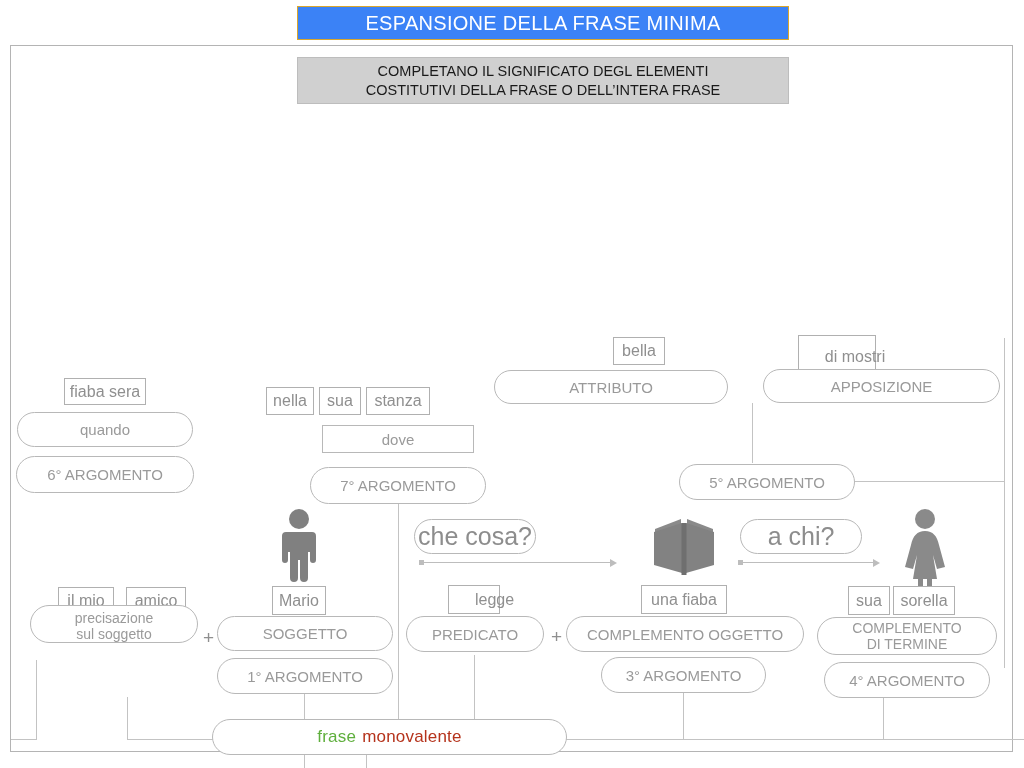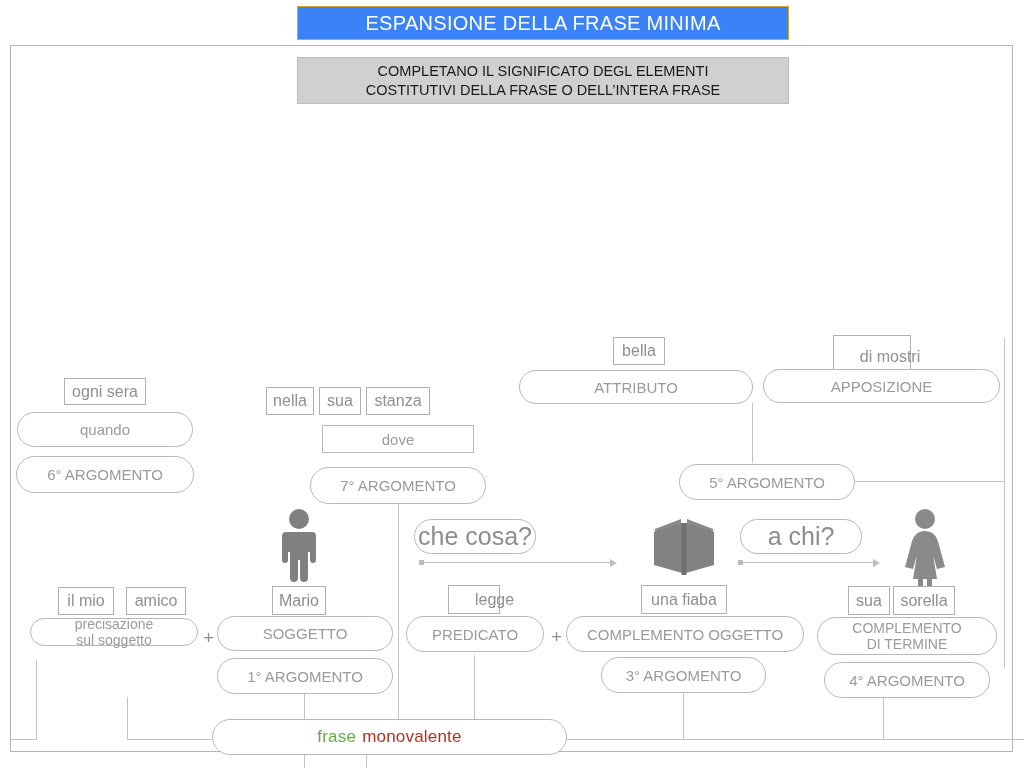--- a/index.html
+++ b/index.html
@@ -123,33 +123,33 @@
     <div class="tail"></div>
     <div class="bar" style="width:191px;"></div>
     <div class="head" style="left:191px;"></div>
   </div>
   <div class="arrow" style="left:738px;top:557px;width:142px;">
     <div class="tail"></div>
     <div class="bar" style="width:135px;"></div>
     <div class="head" style="left:135px;"></div>
   </div>
 
-  <div class="node rect word" style="left:64px;top:378px;width:82px;height:27px;">ogni sera</div>
+  <div class="node rect word" style="left:64px;top:378px;width:82px;height:27px;">fiaba sera</div>
   <div class="node pill cat" style="left:17px;top:412px;width:176px;height:35px;">quando</div>
   <div class="node pill arg" style="left:16px;top:456px;width:178px;height:37px;">6° ARGOMENTO</div>
 
   <div class="node rect word" style="left:266px;top:387px;width:48px;height:28px;">nella</div>
   <div class="node rect word" style="left:319px;top:387px;width:42px;height:28px;">sua</div>
   <div class="node rect word" style="left:366px;top:387px;width:64px;height:28px;">stanza</div>
   <div class="node rect cat" style="left:322px;top:425px;width:152px;height:28px;">dove</div>
   <div class="node pill arg" style="left:310px;top:467px;width:176px;height:37px;">7° ARGOMENTO</div>
 
   <div class="node rect word" style="left:58px;top:587px;width:56px;height:28px;">il mio</div>
   <div class="node rect word" style="left:126px;top:587px;width:60px;height:28px;">amico</div>
-  <div class="node pill cat twoline" style="left:30px;top:618px;width:168px;height:28px;">
+  <div class="node pill cat twoline" style="left:30px;top:605px;width:168px;height:38px;justify-content:flex-end;">
     <span>precisazione</span>
     <span>sul soggetto</span>
   </div>
 
   <div class="plus" style="left:203px;top:628px;">+</div>
 
   <div class="icon-wrap" style="left:276px;top:508px;">
     <svg width="46" height="78" viewBox="0 0 46 78">
       <circle cx="23" cy="11" r="10" fill="#808080"></circle>
       <path d="M10 24 h26 a4 4 0 0 1 4 4 v24 a3 3 0 0 1 -6 0 v-8 h-2 v26 a4 4 0 0 1 -8 0 v-18 h-2 v18 a4 4 0 0 1 -8 0 v-26 h-2 v8 a3 3 0 0 1 -6 0 v-24 a4 4 0 0 1 4 -4 z" fill="#808080"></path>
@@ -189,23 +189,23 @@
   </div>
   <div class="node rect word" style="left:848px;top:586px;width:42px;height:29px;">sua</div>
   <div class="node rect word" style="left:893px;top:586px;width:62px;height:29px;">sorella</div>
   <div class="node pill cat twoline" style="left:817px;top:617px;width:180px;height:38px;">
     <span>COMPLEMENTO</span>
     <span>DI TERMINE</span>
   </div>
   <div class="node pill arg" style="left:824px;top:662px;width:166px;height:36px;">4° ARGOMENTO</div>
 
   <div class="node rect word" style="left:613px;top:337px;width:52px;height:28px;">bella</div>
-  <div class="node pill cat" style="left:519px;top:370px;width:234px;height:34px;">ATTRIBUTO</div>
-
-  <div class="node rect word" style="left:833px;top:335px;width:78px;height:44px;padding-left:36px;">di mostri</div>
+  <div class="node pill cat" style="left:494px;top:370px;width:234px;height:34px;">ATTRIBUTO</div>
+
+  <div class="node rect word" style="left:798px;top:335px;width:78px;height:44px;padding-left:36px;">di mostri</div>
   <div class="node pill cat" style="left:763px;top:369px;width:237px;height:34px;">APPOSIZIONE</div>
 
   <div class="node pill arg" style="left:679px;top:464px;width:176px;height:36px;">5° ARGOMENTO</div>
 
   <div class="sentence">
     <span class="sw-green">frase</span>
     <span class="sw-red">monovalente</span>
   </div>
 
 </div>

